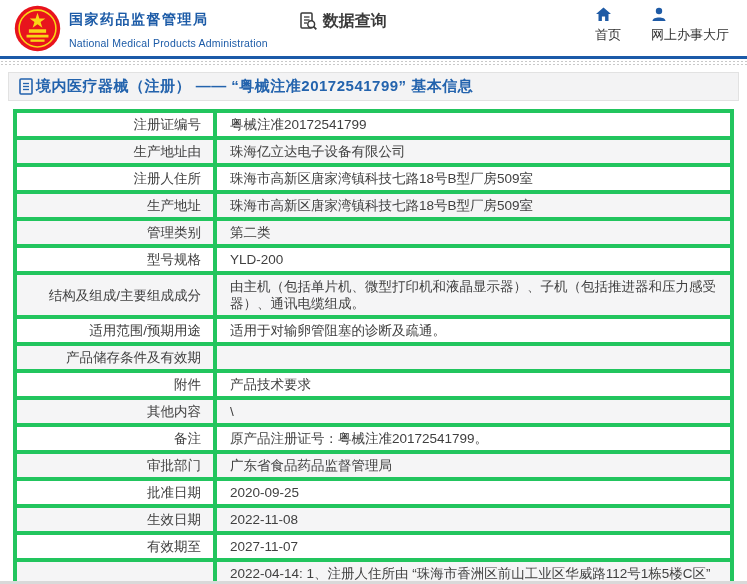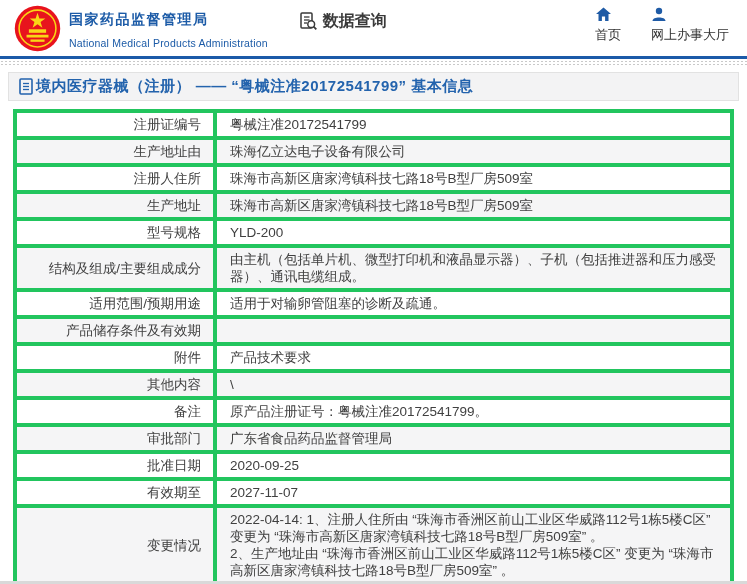--- a/index.html
+++ b/index.html
@@ -110,20 +110,24 @@
         <td class="value">珠海亿立达电子设备有限公司</td>
       </tr>
       <tr>
         <td class="label">注册人住所</td>
         <td class="value">珠海市高新区唐家湾镇科技七路18号B型厂房509室</td>
       </tr>
       <tr class="alt">
         <td class="label">生产地址</td>
         <td class="value">珠海市高新区唐家湾镇科技七路18号B型厂房509室</td>
       </tr>
+      <tr class="alt">
+        <td class="label">管理类别</td>
+        <td class="value">第二类</td>
+      </tr>
       <tr>
         <td class="label">型号规格</td>
         <td class="value">YLD-200</td>
       </tr>
       <tr class="alt">
         <td class="label">结构及组成/主要组成成分</td>
         <td class="value">由主机（包括单片机、微型打印机和液晶显示器）、子机（包括推进器和压力感受器）、通讯电缆组成。</td>
       </tr>
       <tr>
         <td class="label">适用范围/预期用途</td>
@@ -146,20 +150,24 @@
         <td class="value">原产品注册证号：粤械注准20172541799。</td>
       </tr>
       <tr class="alt">
         <td class="label">审批部门</td>
         <td class="value">广东省食品药品监督管理局</td>
       </tr>
       <tr>
         <td class="label">批准日期</td>
         <td class="value">2020-09-25</td>
       </tr>
+      <tr class="alt">
+        <td class="label">生效日期</td>
+        <td class="value">2022-11-08</td>
+      </tr>
       <tr>
         <td class="label">有效期至</td>
         <td class="value">2027-11-07</td>
       </tr>
       <tr class="alt">
         <td class="label">变更情况</td>
         <td class="value">2022-04-14: 1、注册人住所由 “珠海市香洲区前山工业区华威路112号1栋5楼C区” 变更为 “珠海市高新区唐家湾镇科技七路18号B型厂房509室” 。
 2、生产地址由 “珠海市香洲区前山工业区华威路112号1栋5楼C区” 变更为 “珠海市高新区唐家湾镇科技七路18号B型厂房509室” 。</td>
       </tr>
     </tbody>

